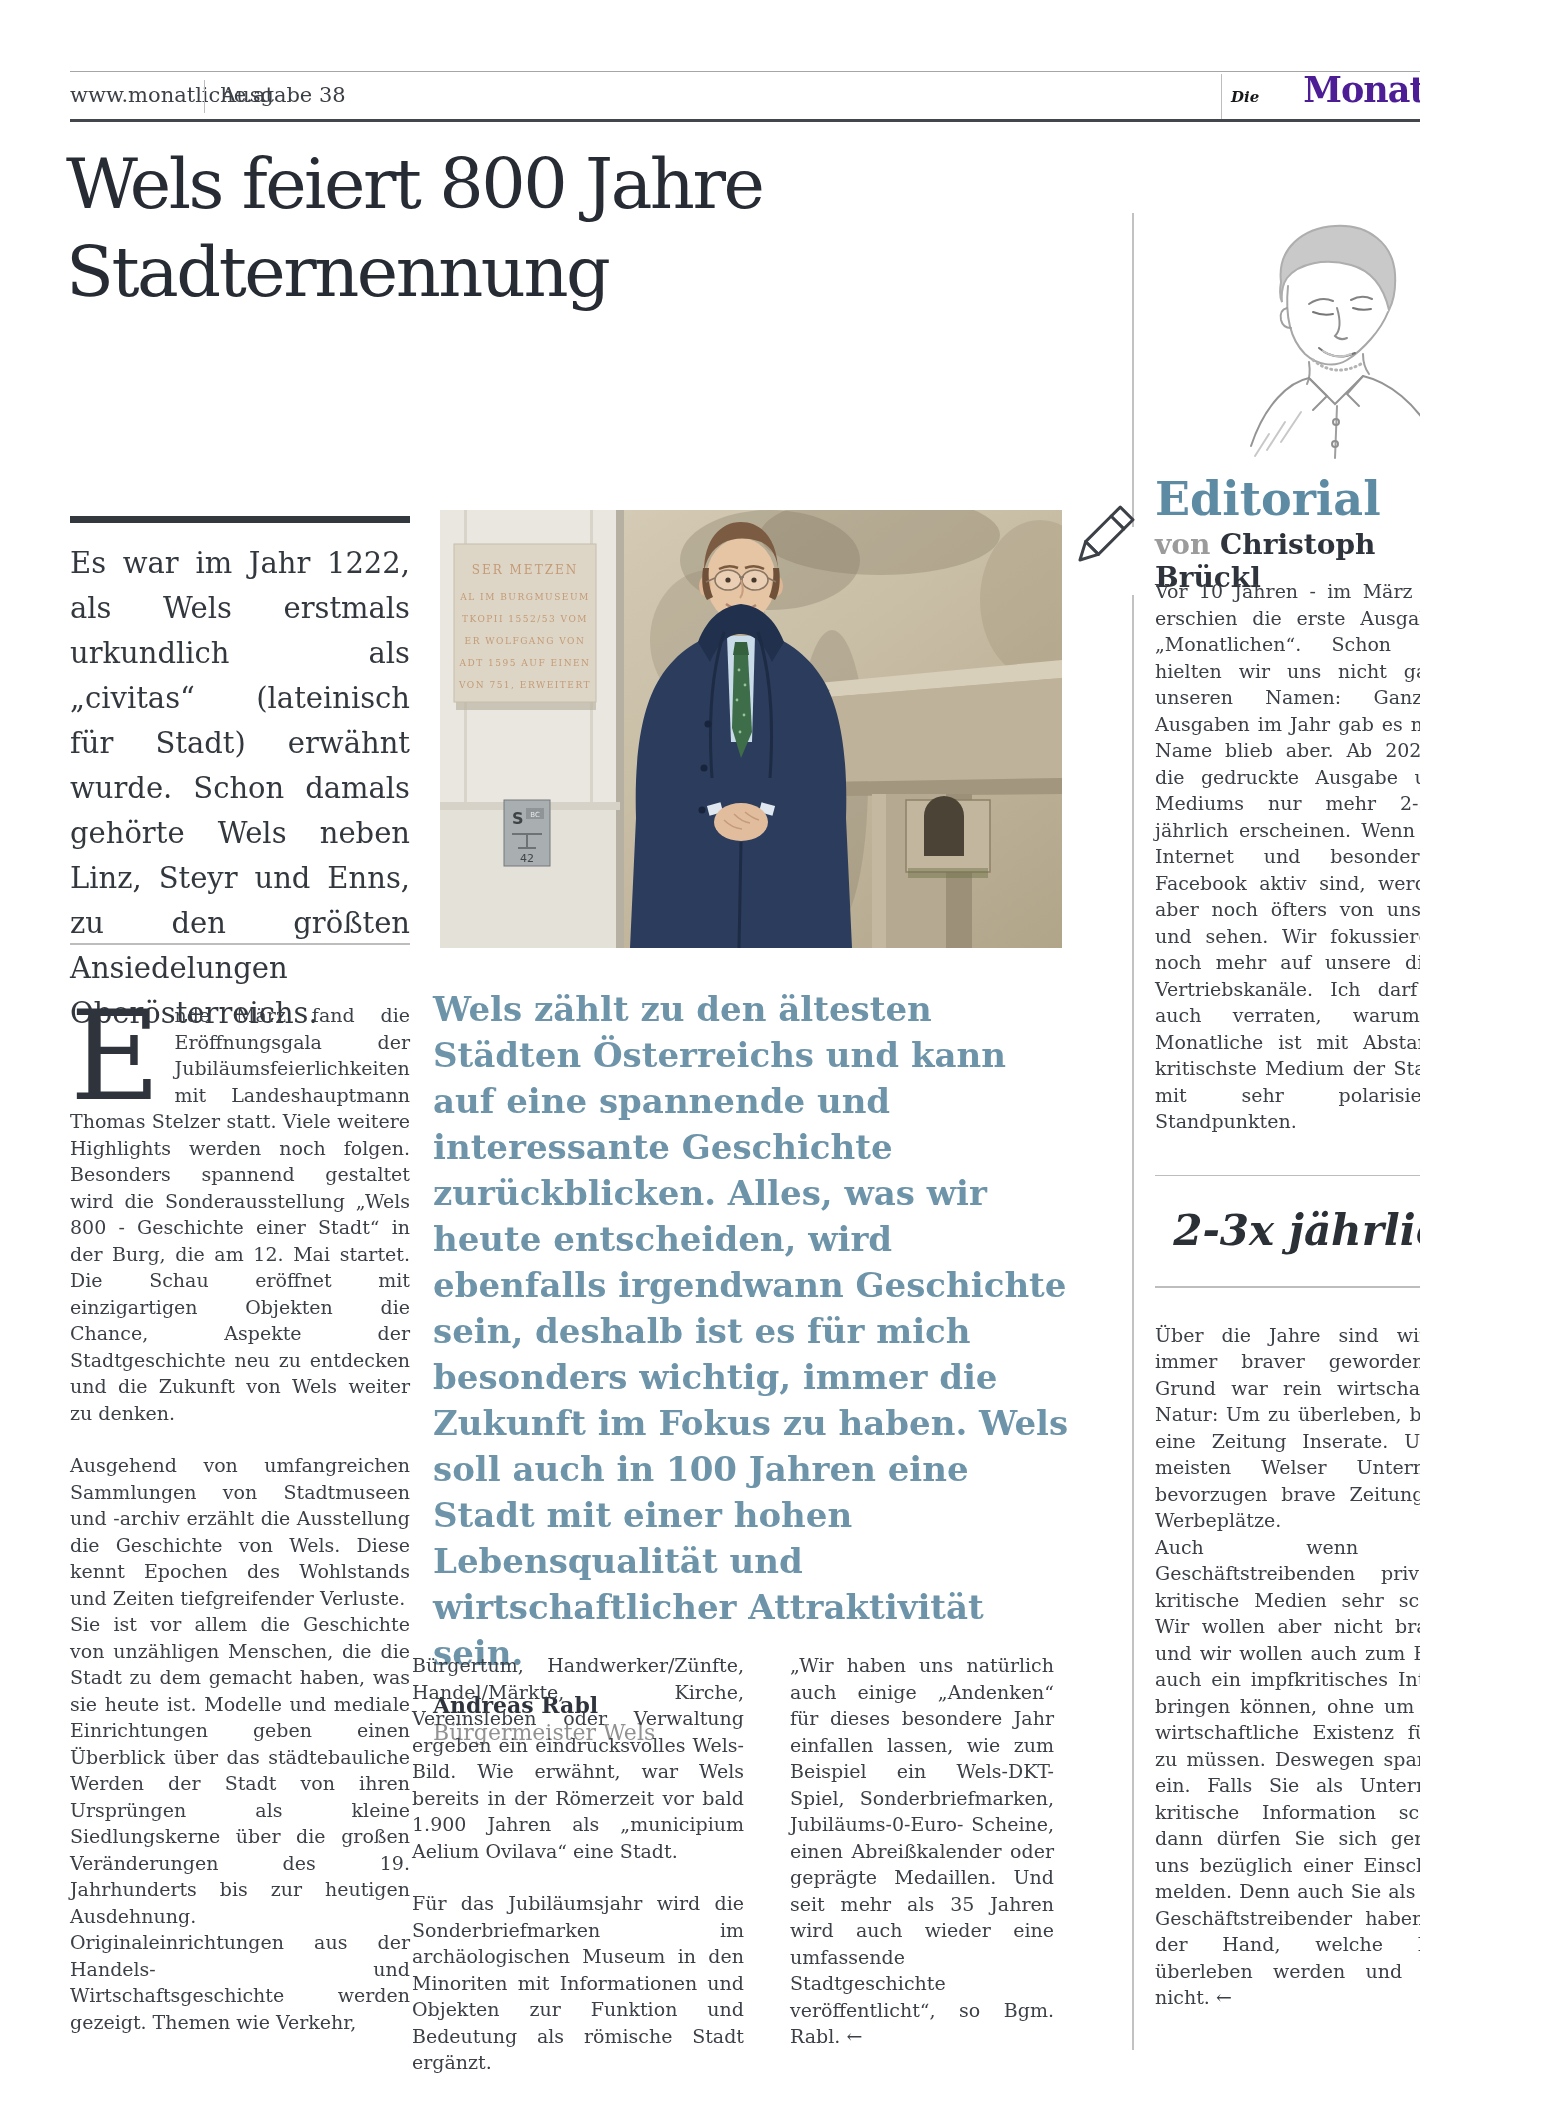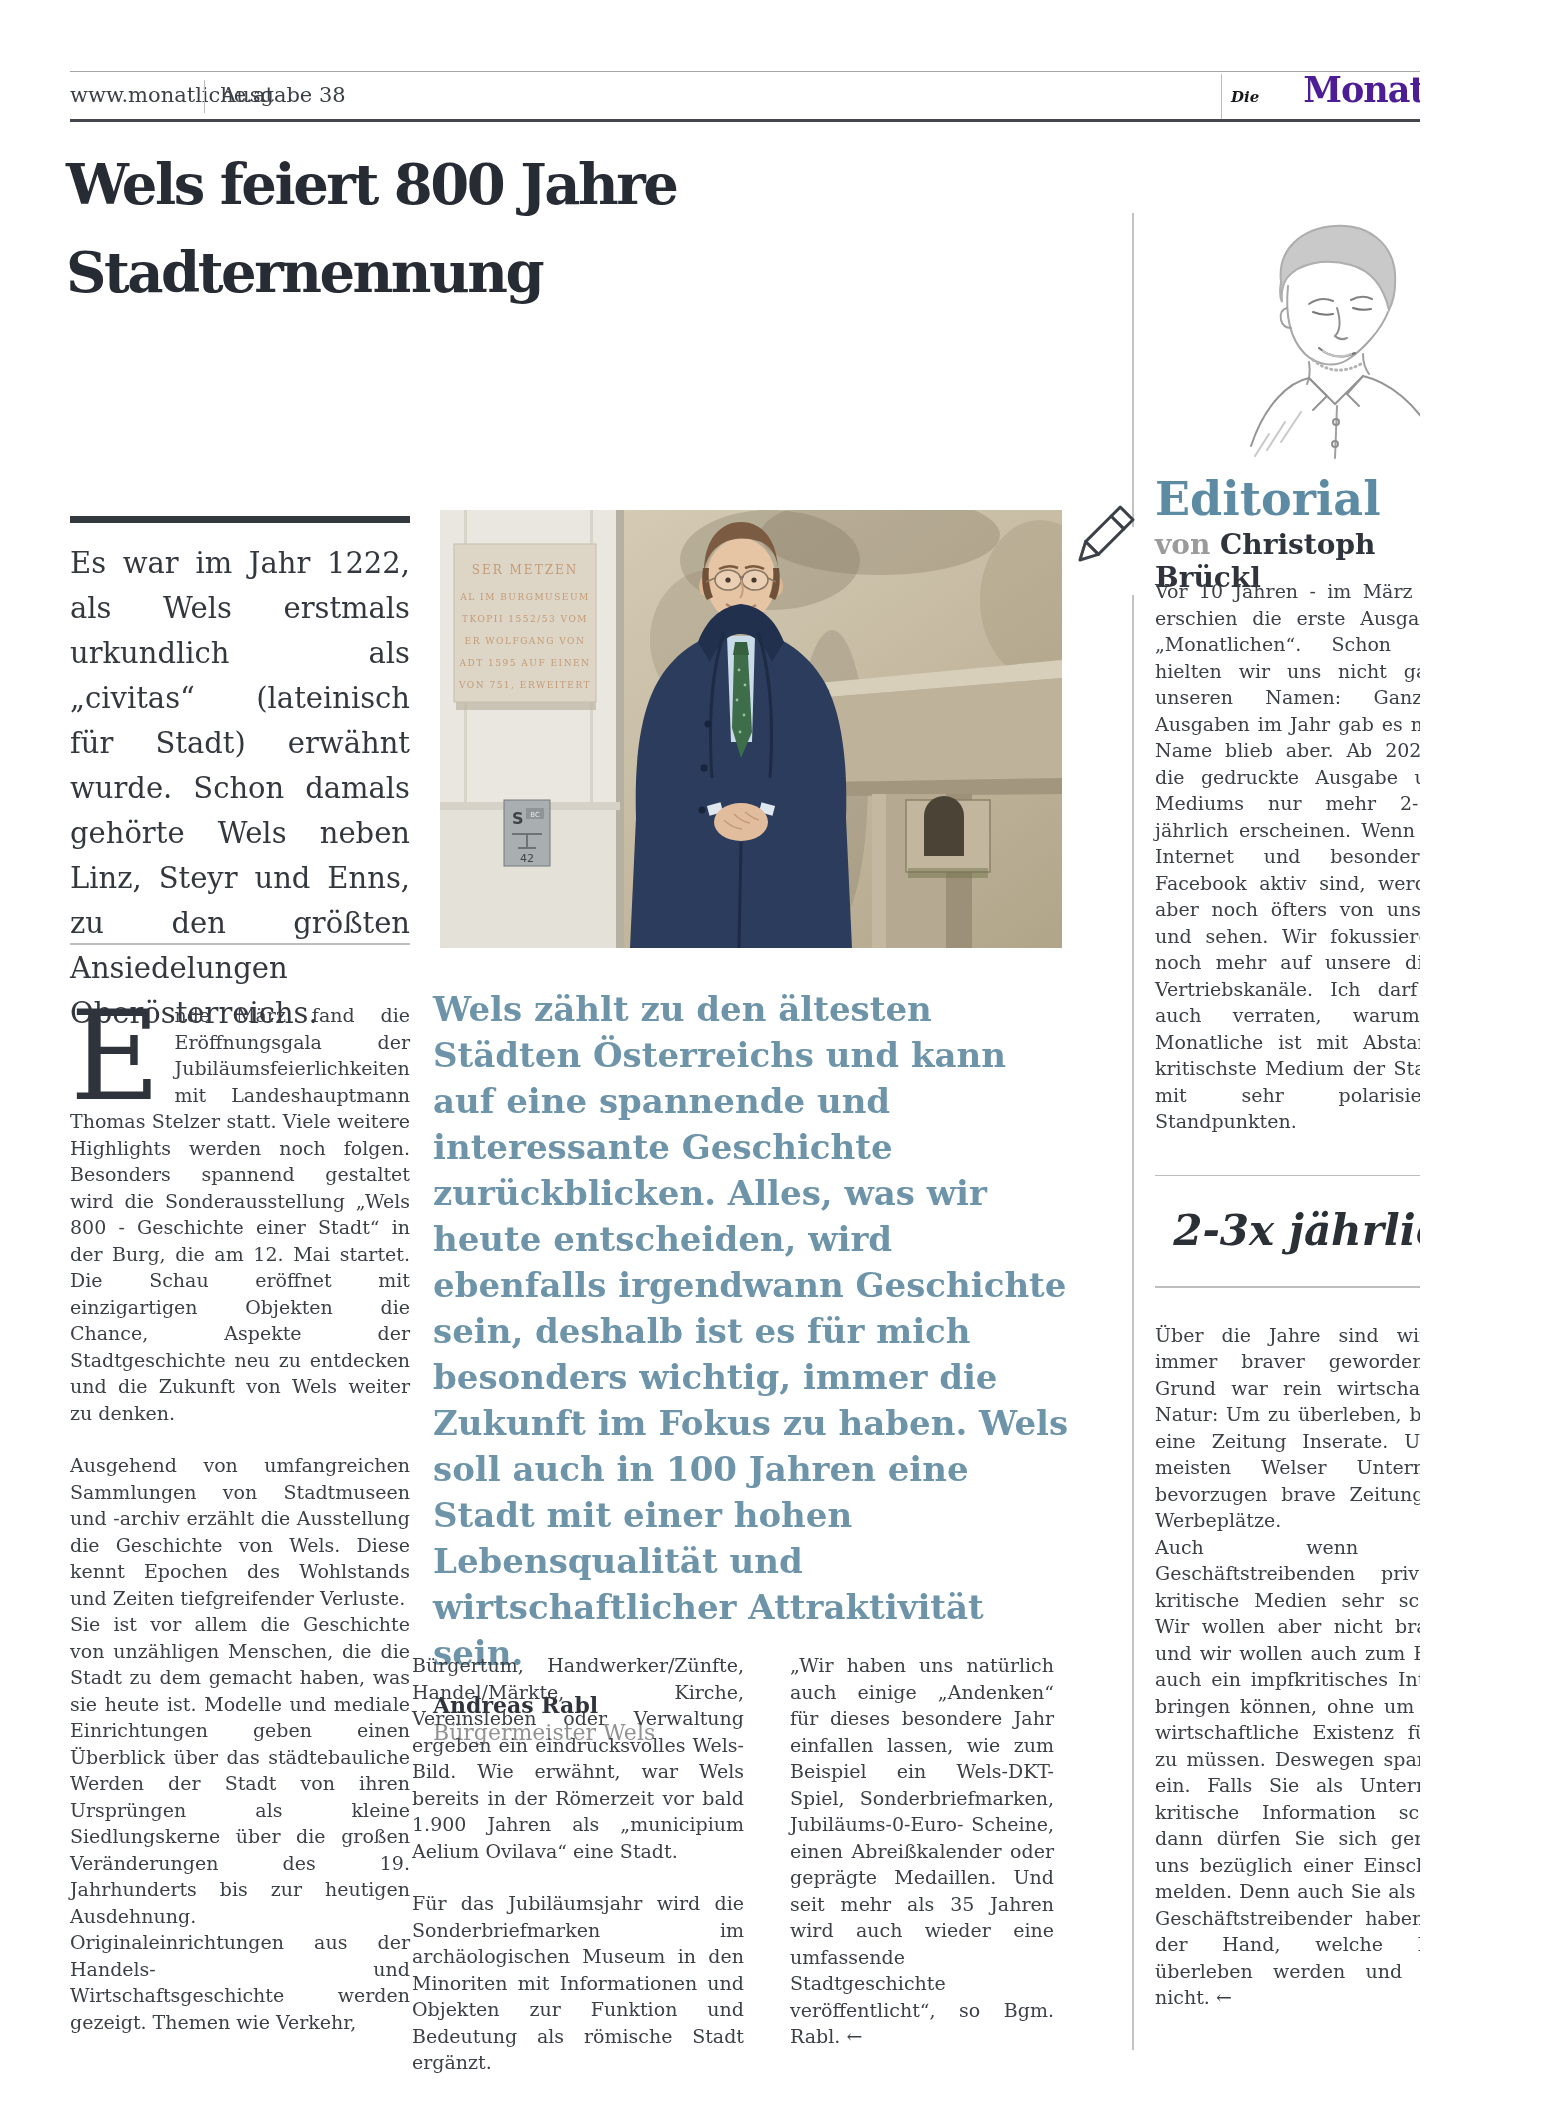--- a/index.html
+++ b/index.html
@@ -11,21 +11,21 @@
   .hline-thin{background:#bdbdbd;height:1.5px;}
   .vline{background:#c2c2c2;width:1.5px;}
   .vsep{background:#bdbdbd;width:1px;}
 
   .hdr-text{font-size:21px;color:#3b3f46;}
   .brandrow{display:flex;align-items:baseline;gap:16px;}
   .brand-die{font-style:italic;font-weight:bold;font-size:15px;color:#17181a;}
   .brand-name{font-weight:bold;font-size:35px;letter-spacing:-1px;color:#4c1d95;margin-left:28px;}
   .pageno{font-size:27px;font-weight:bold;color:#3b3f46;}
 
-  .headline{font-weight:bold;font-size:56px;line-height:88px;letter-spacing:-2.5px;color:#272c34;width:1010px;}
+  .headline{font-weight:normal;font-size:70px;line-height:88px;letter-spacing:-2.5px;color:#272c34;width:1010px;}
 
   .lead{width:340px;font-size:29px;line-height:45px;text-align:justify;color:#33383f;}
 
   .body-col{font-size:19px;line-height:26.5px;text-align:justify;color:#3b3f46;}
   .body-col p{margin:0;}
   .body-col p.gap{margin-top:26px;}
   .dropcap{float:left;font-size:124px;line-height:98px;height:98px;margin:5px 14px 0 0;color:#2f343c;}
 
   .quote-block{width:642px;}
   .quote{font-weight:bold;font-size:34px;line-height:46px;color:#6d94a9;margin:0;}

